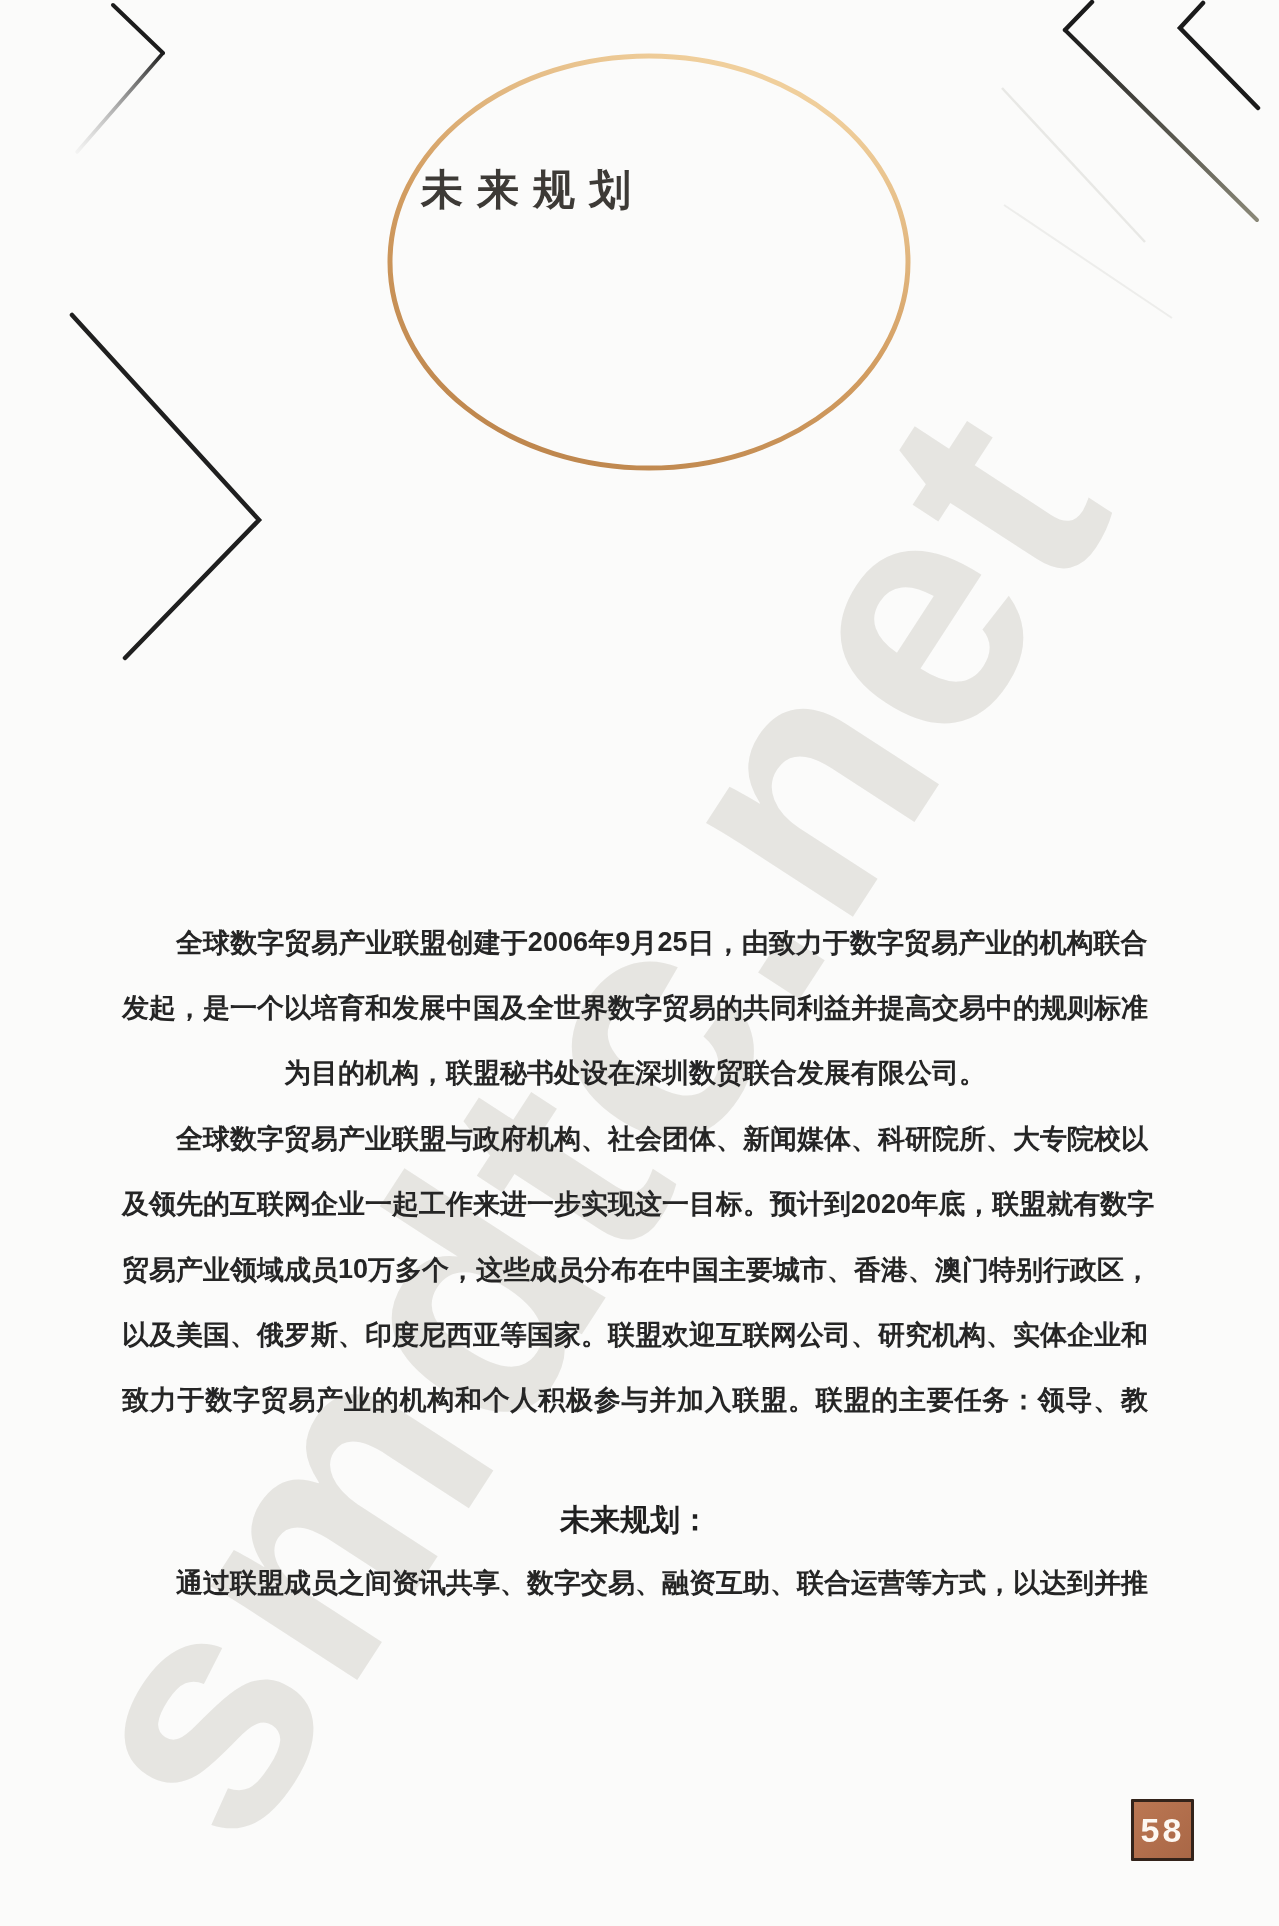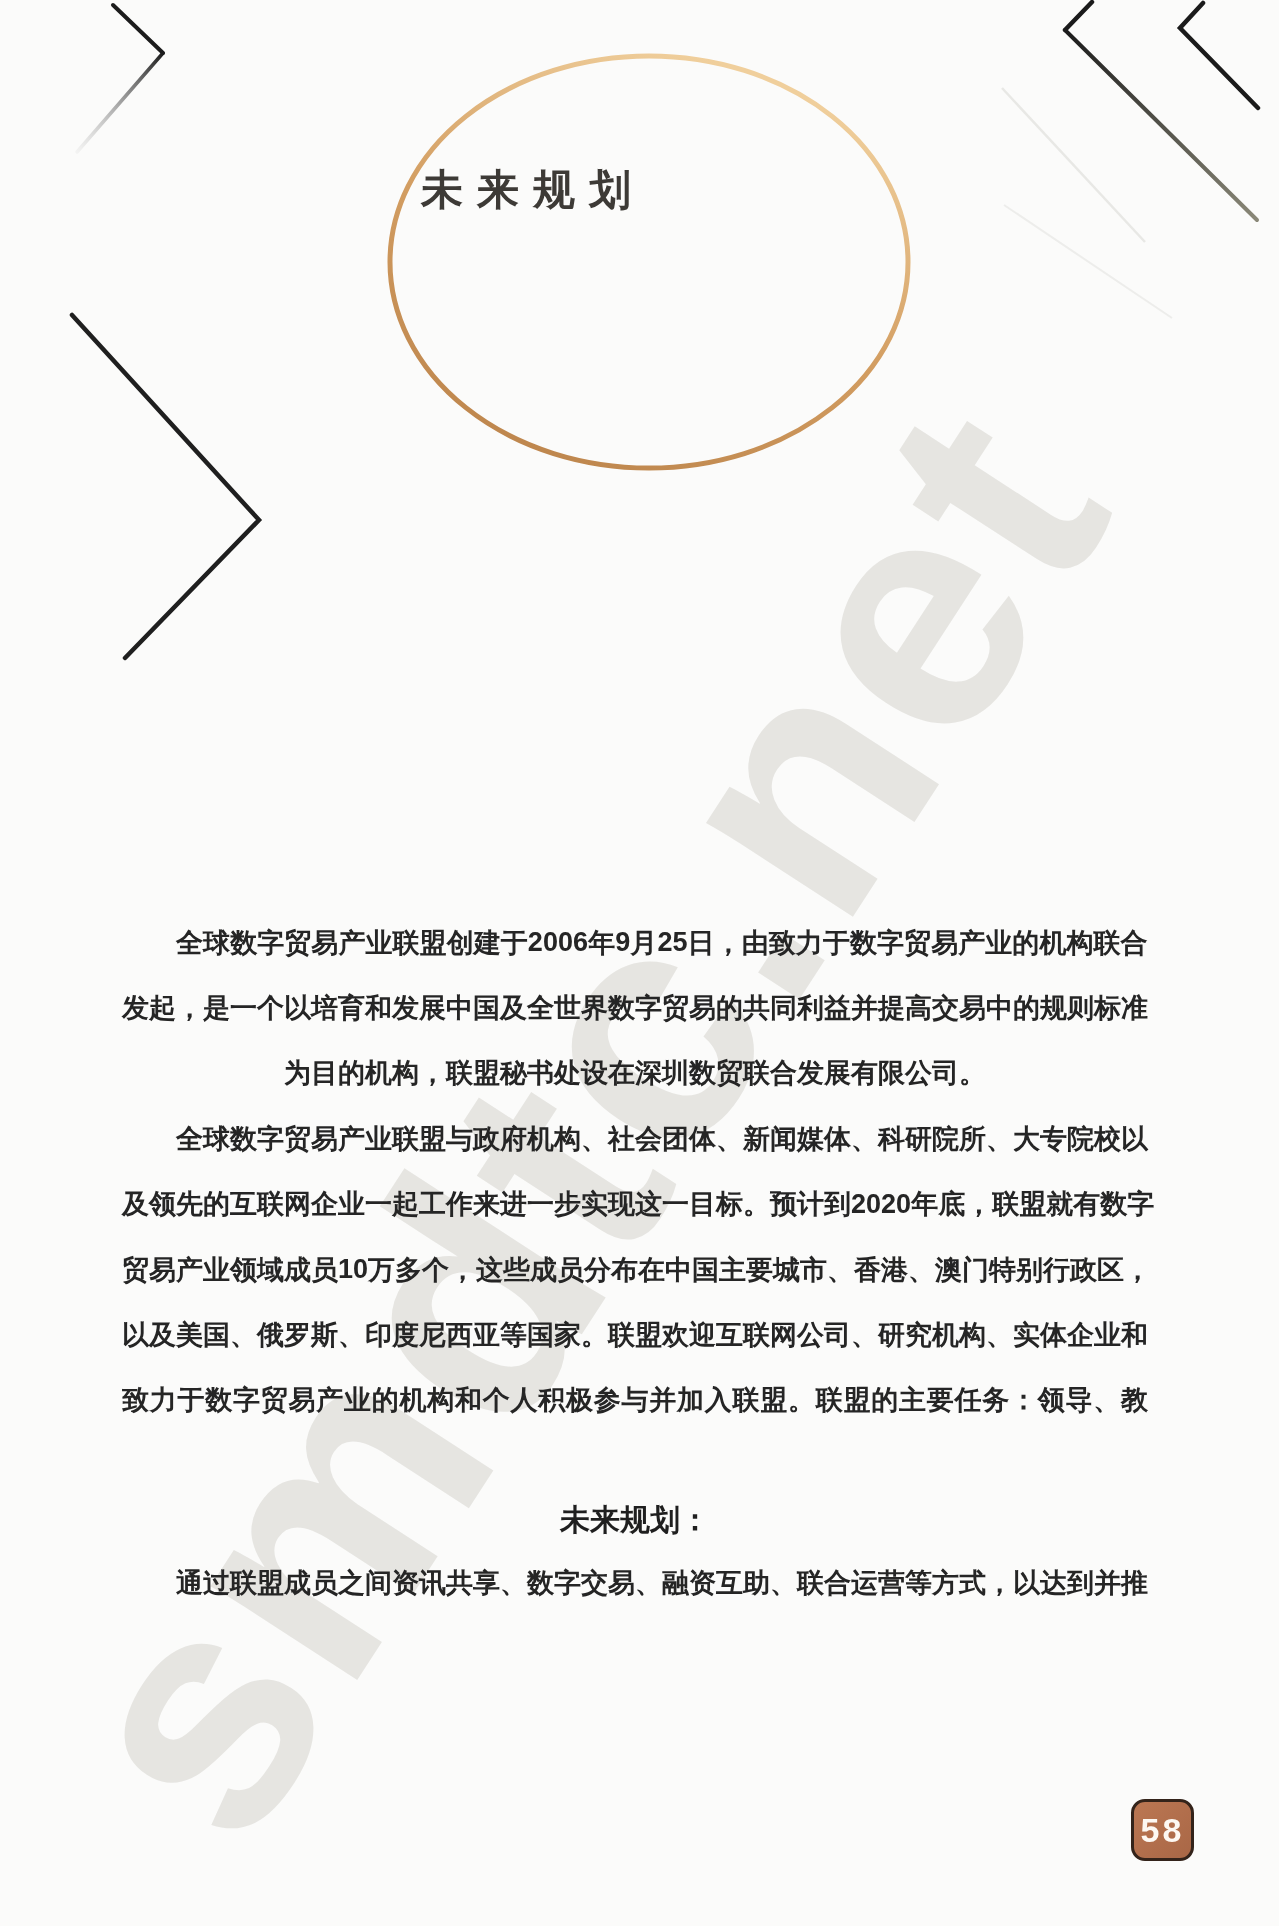--- a/index.html
+++ b/index.html
@@ -45,21 +45,21 @@
   .indent{padding-left:54px;}
   .sec-heading{
     margin-top:57px;height:60px;line-height:60px;
     text-align:center;font-size:30px;font-weight:bold;color:#1f1f1f;
   }
   
   .page-badge{
     position:absolute;left:1131px;top:1799px;width:63px;height:62px;
     box-sizing:border-box;
     background:linear-gradient(135deg,#bb7753,#a96746);
-    border:3px solid #33231a;border-radius:14px;
+    border:3px solid #33231a;border-radius:1px;
     display:flex;align-items:center;justify-content:center;
     font-size:34px;font-weight:bold;color:#fdf8f2;letter-spacing:3px;
     z-index:3;font-family:"Liberation Sans",sans-serif;
   }
 </style>
 </head>
 <body>
 
 <div class="page">
 

